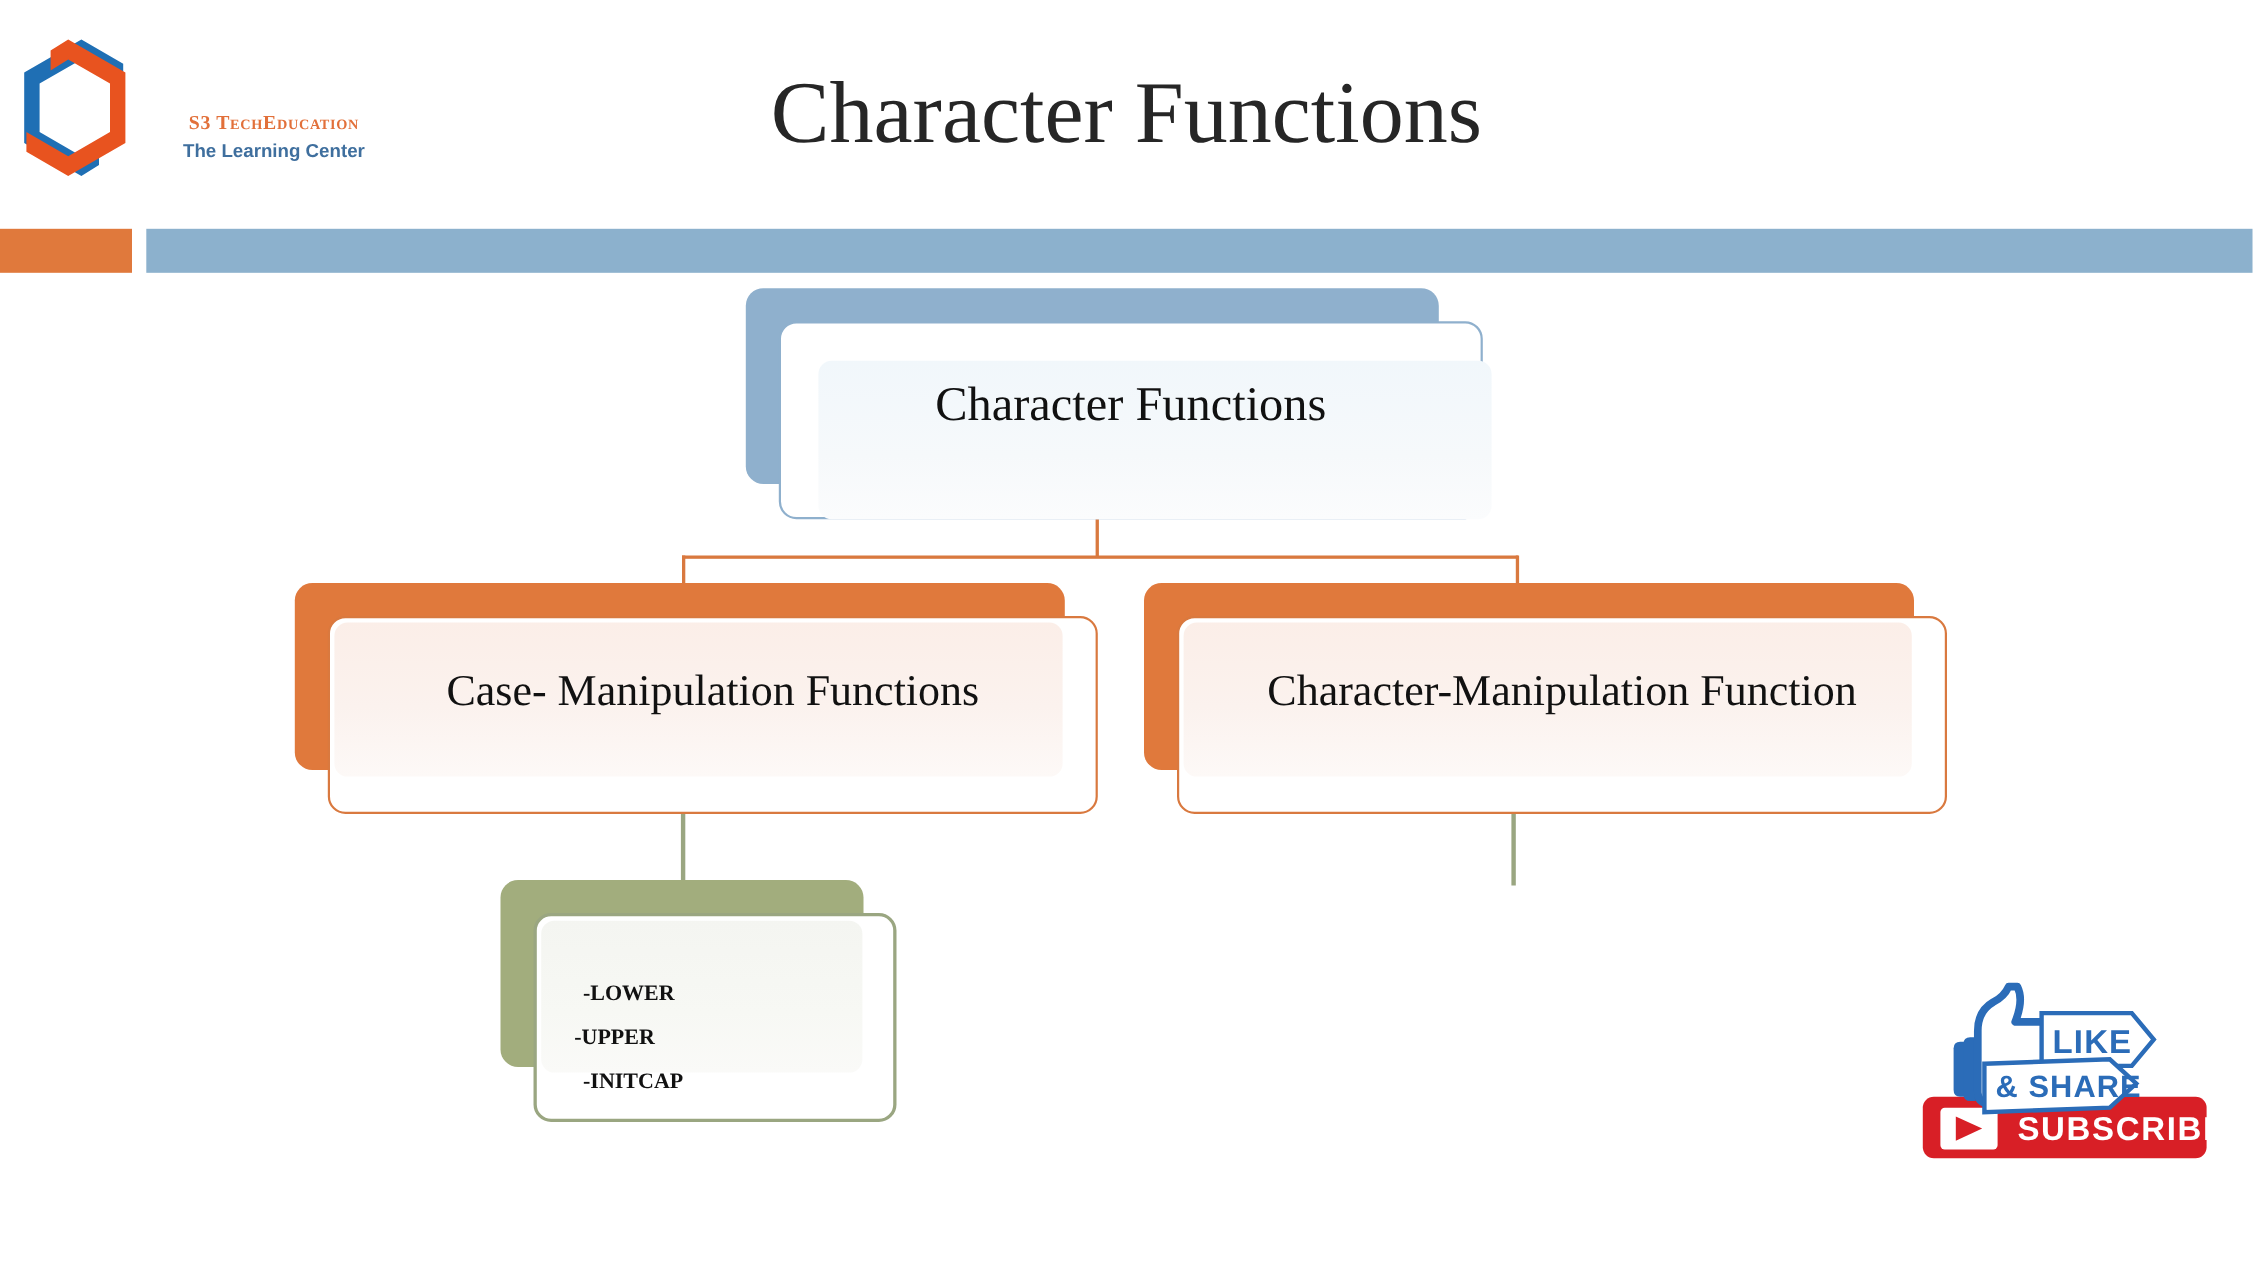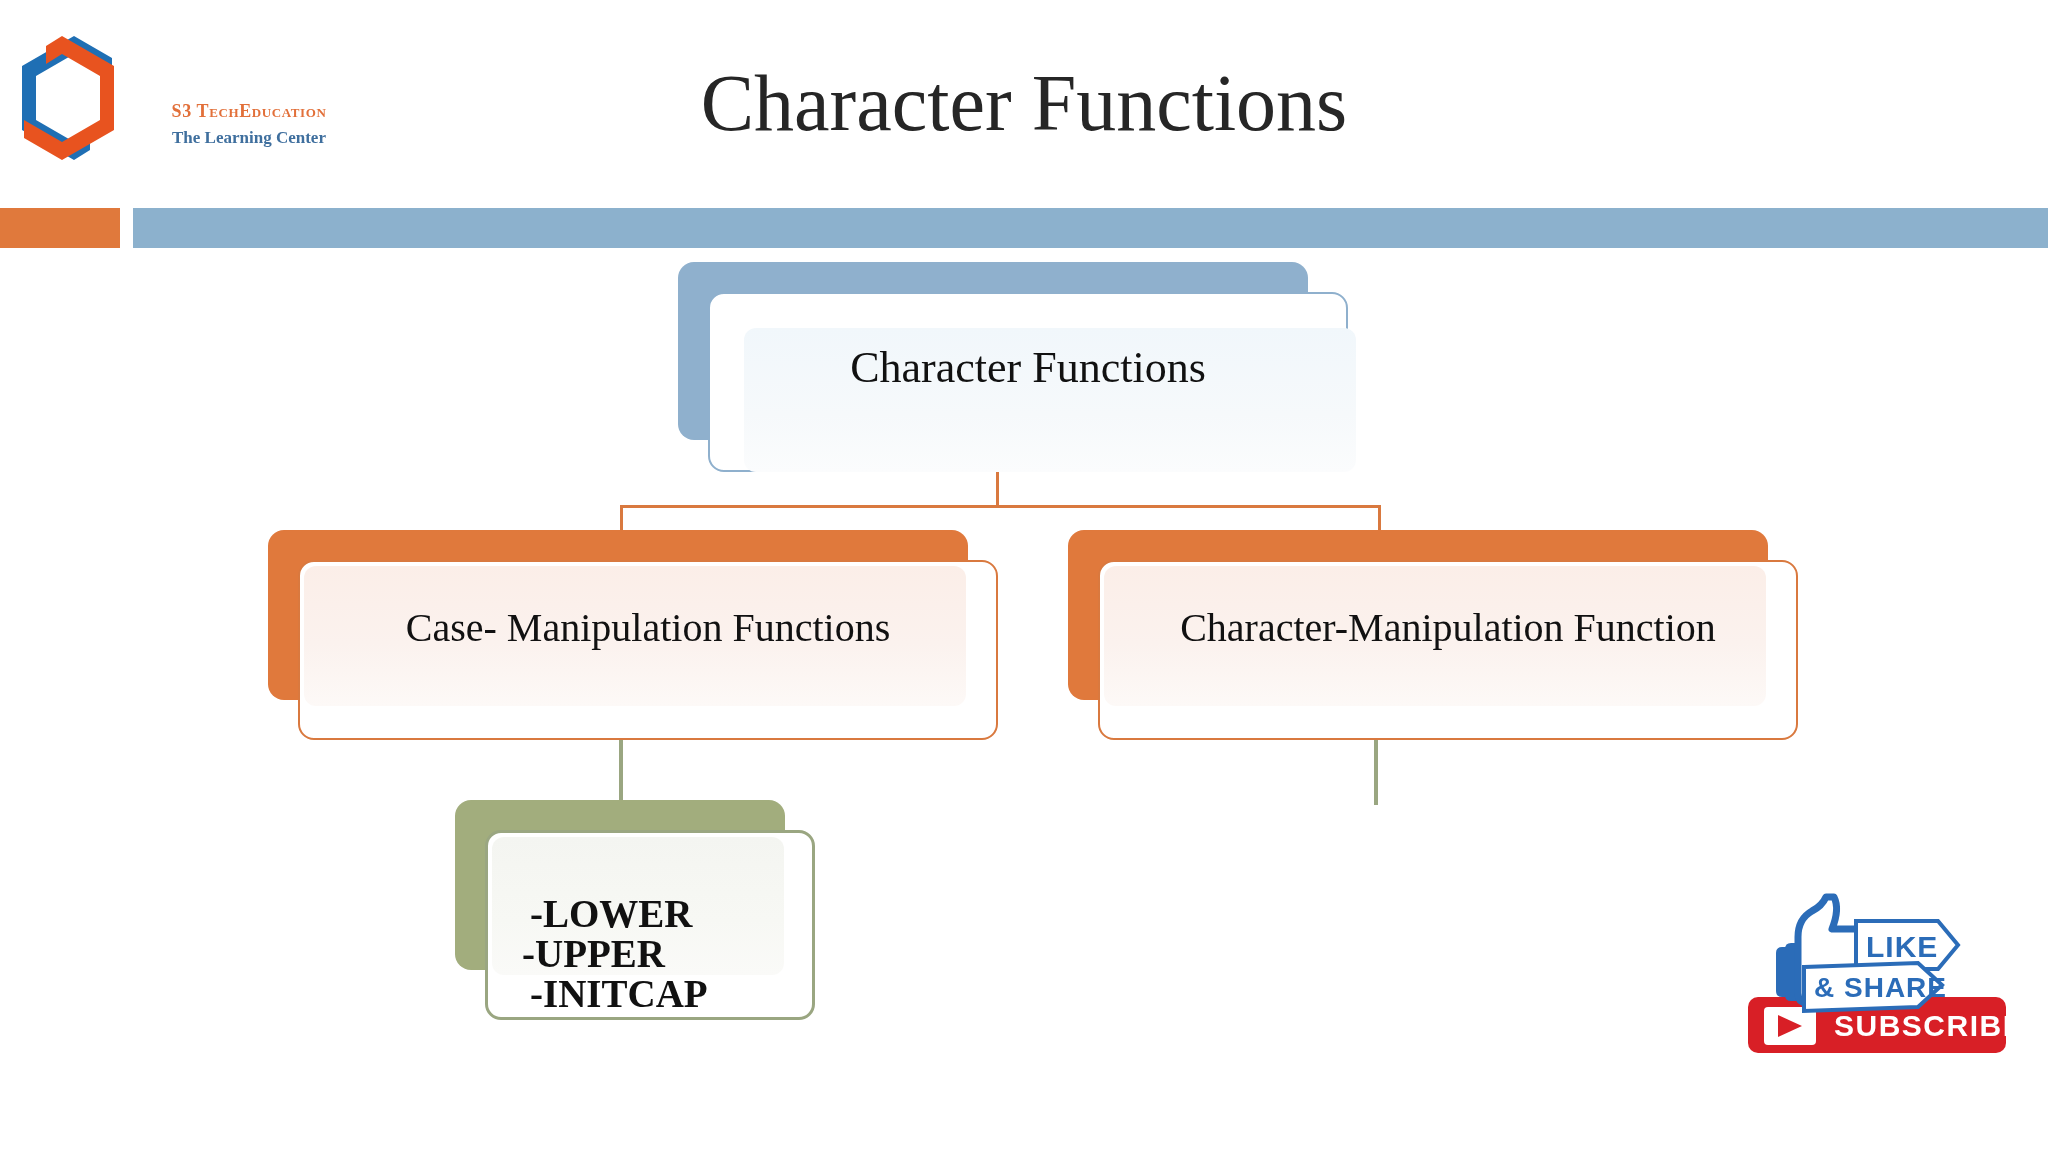--- a/index.html
+++ b/index.html
@@ -45,21 +45,21 @@
     font-family: "Liberation Serif", serif;
     font-size: 18px;
     font-weight: 700;
     letter-spacing: 0.6px;
     color: #e2703a;
     white-space: nowrap;
     font-variant: small-caps;
     line-height: 1.1;
   }
   #logo-sub {
-    font-family: Liberation Serif, serif;
+    font-family: Liberation Sans, sans-serif;
     font-size: 17px;
     font-weight: 600;
     color: #3f6f9e;
     margin-top: 6px;
     white-space: nowrap;
   }
 
   #page-title {
     position: absolute;
     left: 400px;
@@ -145,41 +145,41 @@
   #node-root .node-label  { top: 48px; font-size: 44px; }
 
   
   .node-l2 { width: 730px; height: 210px; }
   .node-l2 .node-shadow { width: 700px; height: 170px; background: #e0793c; }
   .node-l2 .node-front  { left: 30px; top: 30px; width: 700px; height: 180px; border: 2px solid #d9793f; }
   .node-l2 .node-inner  { left: 4px; top: 4px; width: 662px; height: 140px;
       background: linear-gradient(180deg, #fbeee8 0%, #fbf2ee 55%, #fdf9f7 100%); }
   .node-l2 .node-label  { top: 42px; font-size: 40px; }
   #node-case { left: 268px; top: 530px; }
-  #node-char { left: 1040px; top: 530px; margin-left: 28px; }
+  #node-char { left: 1040px; top: 530px; }
 
   
   .node-l3 .node-shadow { background: #a2ad7d; }
   .node-l3 .node-front  { border: 3px solid #9aa681; }
   .node-l3 .node-inner  {
       background: linear-gradient(180deg, #f4f5f1 0%, #f7f8f4 60%, #fafaf8 100%); }
   .node-list {
     position: absolute;
     font-family: "Liberation Serif", serif;
     font-weight: 700;
     color: #111111;
     text-align: left;
   }
   .node-list div { white-space: nowrap; }
 
   #node-lower { left: 455px; top: 800px; width: 360px; height: 220px; }
   #node-lower .node-shadow { width: 330px; height: 170px; }
   #node-lower .node-front  { left: 30px; top: 30px; width: 330px; height: 190px; }
   #node-lower .node-inner  { left: 4px; top: 4px; width: 292px; height: 138px; }
-  #node-lower .node-list   { left: 42px; top: 50px; font-size: 39px; line-height: 40px; margin-top: 11px; }
+  #node-lower .node-list   { left: 42px; top: 50px; font-size: 20px; line-height: 40px; }
   #node-lower .node-list div:nth-child(2) { margin-left: -8px; }
 
   #node-char-fn { left: 1228px; top: 800px; width: 325px; height: 335px; }
   #node-char-fn .node-shadow { width: 290px; height: 280px; }
   #node-char-fn .node-front  { left: 35px; top: 30px; width: 290px; height: 305px; }
   #node-char-fn .node-inner  { left: 4px; top: 4px; width: 252px; height: 248px; }
   #node-char-fn .node-list   { left: 42px; top: 36px; font-size: 29px; line-height: 40px; }
 
   
   #subscribe-graphic {

